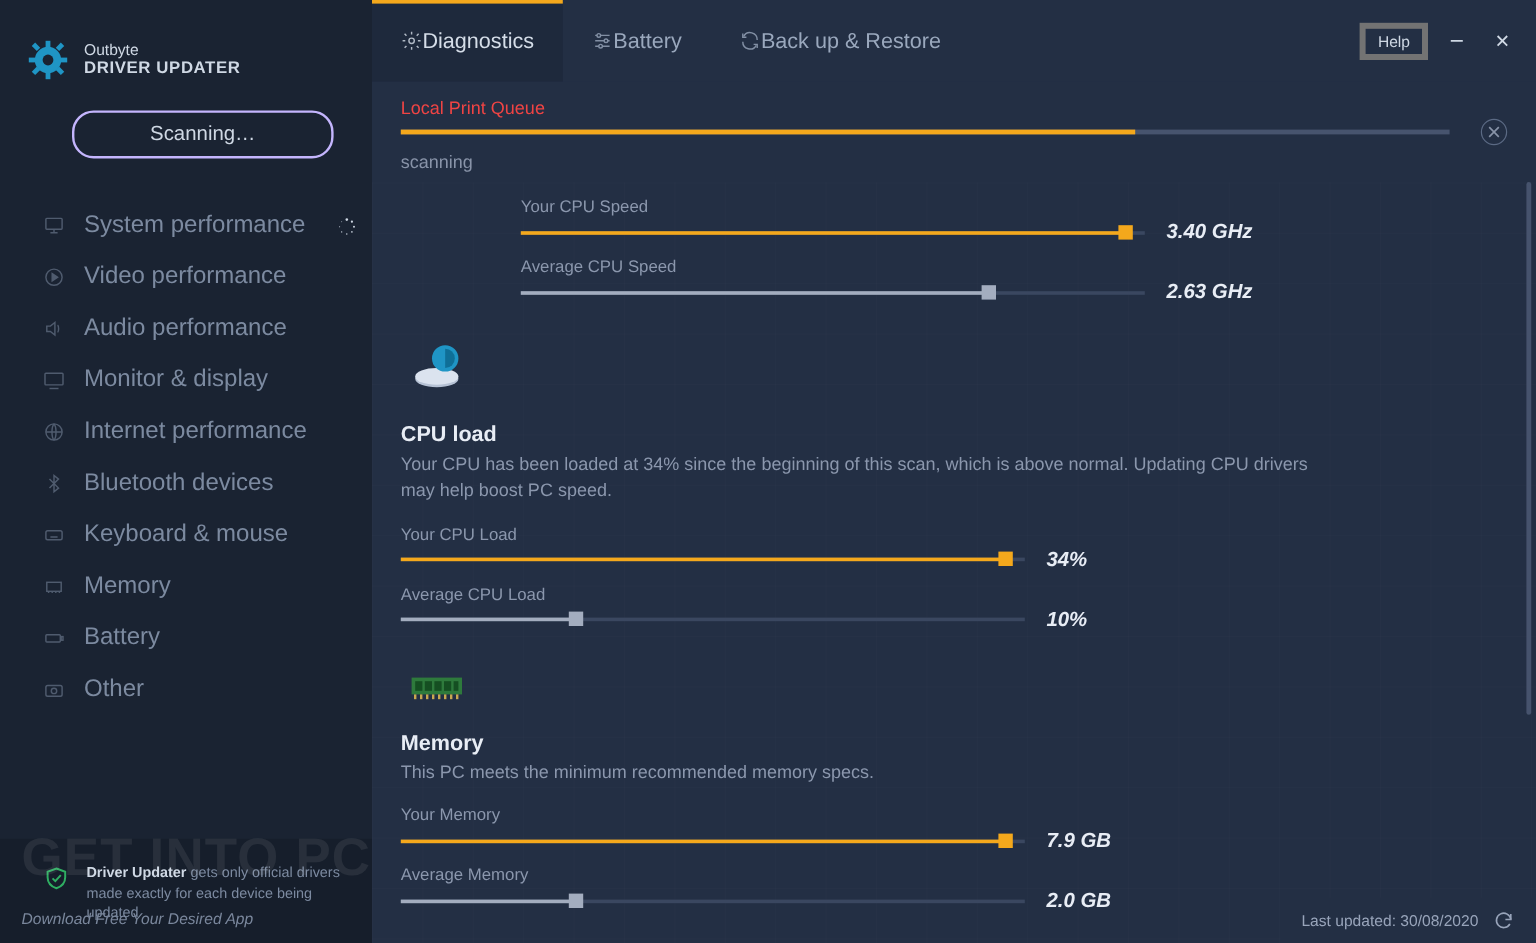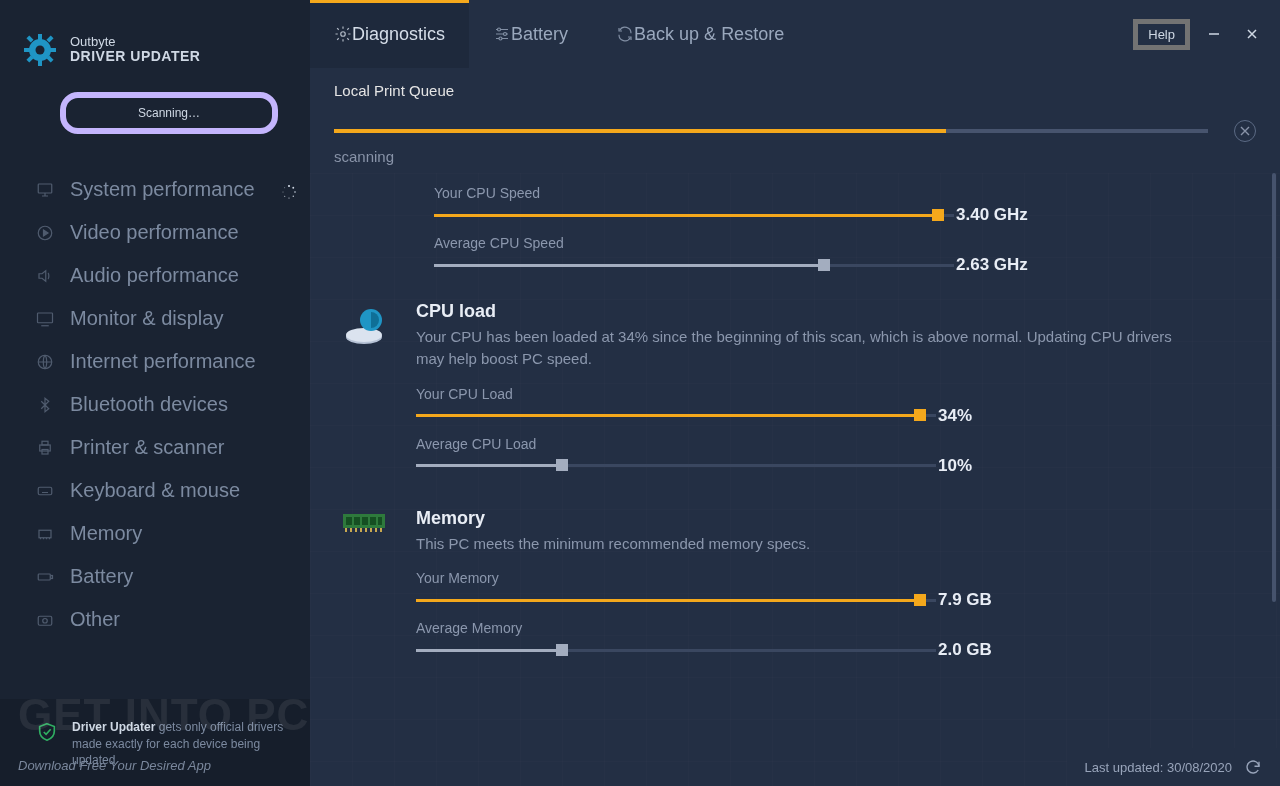--- a/index.html
+++ b/index.html
@@ -6,21 +6,21 @@
 body { width: 1280px; height: 786px; background: #1a2332; color: #b8c4d4; overflow: hidden; }
 .app { display: flex; width: 100%; height: 100%; }
 
 
 .sidebar { width: 310px; background: #1a2332; display: flex; flex-direction: column; border-right: none; }
 .logo-area { display: flex; align-items: center; padding: 32px 22px 10px 22px; gap: 12px; }
 .logo-icon { width: 36px; height: 36px; }
 .logo-text { line-height: 1.1; }
 .logo-text .brand { color: #cfd8e4; font-size: 13px; font-weight: 400; }
 .logo-text .product { color: #cfd8e4; font-size: 14px; font-weight: 600; letter-spacing: 0.5px; }
-.scan-btn { margin: 14px 32px 8px 60px; border: 6px solid #c4b5fd; border-radius: 18px; padding: 8px 0; text-align: center; color: #cfd8e4; font-size: 12px; cursor: pointer; background: transparent; }
+.scan-btn { margin: 14px 32px 8px 60px; border: 2px solid #c4b5fd; border-radius: 18px; padding: 8px 0; text-align: center; color: #cfd8e4; font-size: 17px; cursor: pointer; background: transparent; }
 .sidebar-list { margin-top: 26px; flex: 1; }
 .sb-item { display: flex; align-items: center; gap: 16px; padding: 10px 13px 10px 36px; color: #7c8aa0; font-size: 20px; cursor: pointer; }
 .sb-item .sb-icon { width: 18px; height: 18px; flex-shrink: 0; opacity: 0.55; }
 .sb-item .spinner { margin-left: auto; width: 16px; height: 16px; }
 .spinner svg { animation: spin 1.5s linear infinite; }
 @keyframes spin { to { transform: rotate(360deg); } }
 .sb-footer { padding: 20px 22px 18px 36px; display: flex; gap: 14px; font-size: 12px; color: #7c8aa0; line-height: 1.35; background: rgba(0,0,0,0.12); }
 .sb-footer .shield { width: 22px; height: 22px; flex-shrink: 0; margin-top: 2px; }
 .sb-footer b { color: #cfd8e4; font-weight: 600; }
 
@@ -31,44 +31,44 @@
 .tab.active { background: #1e293c; color: #d5dde8; }
 .tab.active::before { content: ""; position: absolute; top: 0; left: 0; right: 0; height: 3px; background: #f4a81c; }
 .tab .tab-icon { width: 18px; height: 18px; opacity: 0.8; }
 .titlebar-controls { margin-left: auto; display: flex; align-items: center; gap: 10px; padding-right: 14px; }
 .help-btn { border: 5px solid #737373; color: #cfd8e4; font-size: 13px; padding: 3px 10px; background: transparent; cursor: pointer; }
 .win-btn { width: 28px; height: 28px; color: #cfd8e4; display: flex; align-items: center; justify-content: center; font-size: 14px; cursor: pointer; }
 
 
 .progress-area { padding: 14px 24px 8px 24px; }
 .progress-area .p-row { display: flex; align-items: center; gap: 14px; }
-.progress-area .p-label { color: #e5e5e5; font-size: 15px; margin-bottom: 21px; }
+.progress-area .p-label { color: #ef4444; font-size: 15px; margin-bottom: 0; }
 .progress-track { flex: 1; height: 4px; background: #47546e; position: relative; }
 .progress-fill { position: absolute; left: 0; top: 0; bottom: 0; background: #f4a81c; }
 .progress-cancel { width: 22px; height: 22px; border: 1px solid #5b6a84; border-radius: 50%; display: flex; align-items: center; justify-content: center; color: #8893a8; font-size: 11px; cursor: pointer; margin-left: 12px; }
 .p-status { color: #8893a8; font-size: 15px; margin-top: 6px; }
 
 
 .content { flex: 1; overflow: auto; padding: 12px 24px 0 24px; position: relative;
   background-image: linear-gradient(rgba(255,255,255,0.012) 1px, transparent 1px),
                     linear-gradient(90deg, rgba(255,255,255,0.012) 1px, transparent 1px);
   background-size: 42px 42px; }
 .content::after { content:""; position:absolute; top:0; right:4px; width:4px; height:70%; background:#46536d; border-radius:2px; }
 .metric-block { margin-left: 100px; margin-bottom: 26px; }
 .metric-label { color: #8b97ad; font-size: 14px; margin-bottom: 4px; }
-.bar-row { display: flex; align-items: center; gap: 2px; }
+.bar-row { display: flex; align-items: center; gap: 18px; font-style: italic; }
 .bar-track { width: 520px; height: 3px; background: #3a4760; position: relative; }
 .bar-fill { position: absolute; left: 0; top: 0; bottom: 0; background: #f4a81c; }
 .bar-fill.grey { background: #a3adbf; }
 .bar-handle { position: absolute; top: -5px; width: 12px; height: 12px; background: #f4a81c; }
 .bar-handle.grey { background: #a3adbf; }
 .bar-value { color: #e8edf5; font-size: 17px; font-weight: 600; }
 .metric-pair { margin-bottom: 10px; }
 
-.section { display: flex; gap: 22px; margin-bottom: 22px; }
+.section { display: flex; gap: 22px; margin-bottom: 22px; flex-direction: column; }
 .section-icon { width: 60px; display: flex; justify-content: center; padding-top: 4px; }
 .section-body { flex: 1; }
 .section-title { color: #e8edf5; font-size: 18px; font-weight: 600; margin-bottom: 4px; }
 .section-desc { color: #8b97ad; font-size: 15px; line-height: 1.45; margin-bottom: 16px; max-width: 770px; }
 
 .footer-bar { position: absolute; bottom: 0; right: 0; display: flex; align-items: center; gap: 12px; padding: 10px 18px; color: #98a4ba; font-size: 13px; background: #232f44; }
 .refresh-icon { width: 18px; height: 18px; cursor: pointer; }
 
 .watermark { position: absolute; left: 18px; bottom: 46px; font-size: 44px; font-weight: 700; color: rgba(255,255,255,0.08); letter-spacing: 1px; pointer-events:none; }
 .watermark2 { position: absolute; left: 18px; bottom: 13px; font-size: 13px; font-style: italic; color: #7a879c; pointer-events:none; }
@@ -152,28 +152,20 @@
         <span>Internet performance</span>
       </div>
       <div class="sb-item">
         <span class="sb-icon"><svg viewBox="0 0 24 24" fill="none" stroke="#7c8aa0" stroke-width="1.6">
               <path d="M7 7l10 10-5 4V3l5 4L7 17"></path>
             </svg></span>
         <span>Bluetooth devices</span>
       </div>
       <div class="sb-item">
         <span class="sb-icon"><svg viewBox="0 0 24 24" fill="none" stroke="#7c8aa0" stroke-width="1.6">
-              <rect x="5" y="8" width="14" height="8"></rect>
-              <rect x="8" y="3" width="8" height="5"></rect>
-              <rect x="8" y="14" width="8" height="6"></rect>
-            </svg></span>
-        <span>Printer &amp; scanner</span>
-      </div>
-      <div class="sb-item">
-        <span class="sb-icon"><svg viewBox="0 0 24 24" fill="none" stroke="#7c8aa0" stroke-width="1.6">
               <rect x="3" y="7" width="18" height="10" rx="2"></rect>
               <path d="M7 11h.01M11 11h.01M15 11h.01M8 14h8"></path>
             </svg></span>
         <span>Keyboard &amp; mouse</span>
       </div>
       <div class="sb-item">
         <span class="sb-icon"><svg viewBox="0 0 24 24" fill="none" stroke="#7c8aa0" stroke-width="1.6">
               <rect x="4" y="7" width="16" height="10"></rect>
               <path d="M6 17v2M10 17v2M14 17v2M18 17v2"></path>
             </svg></span>

